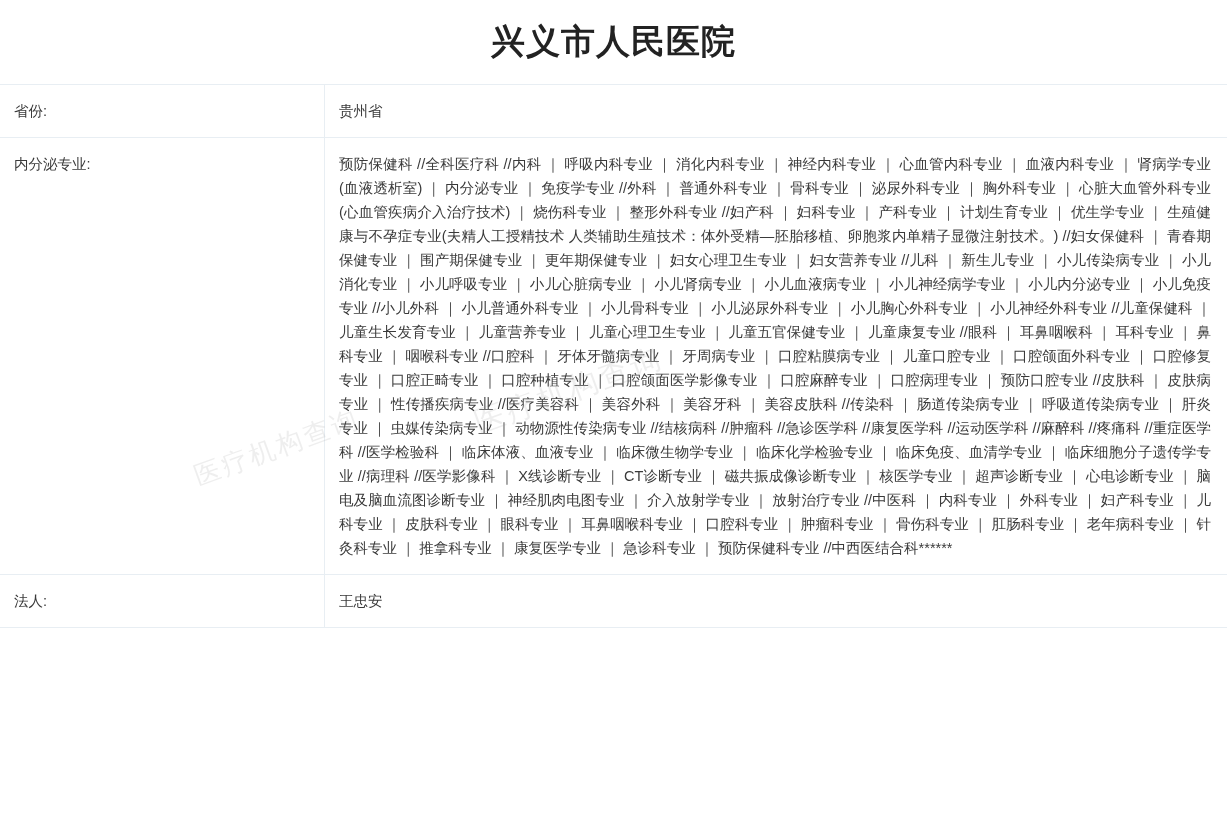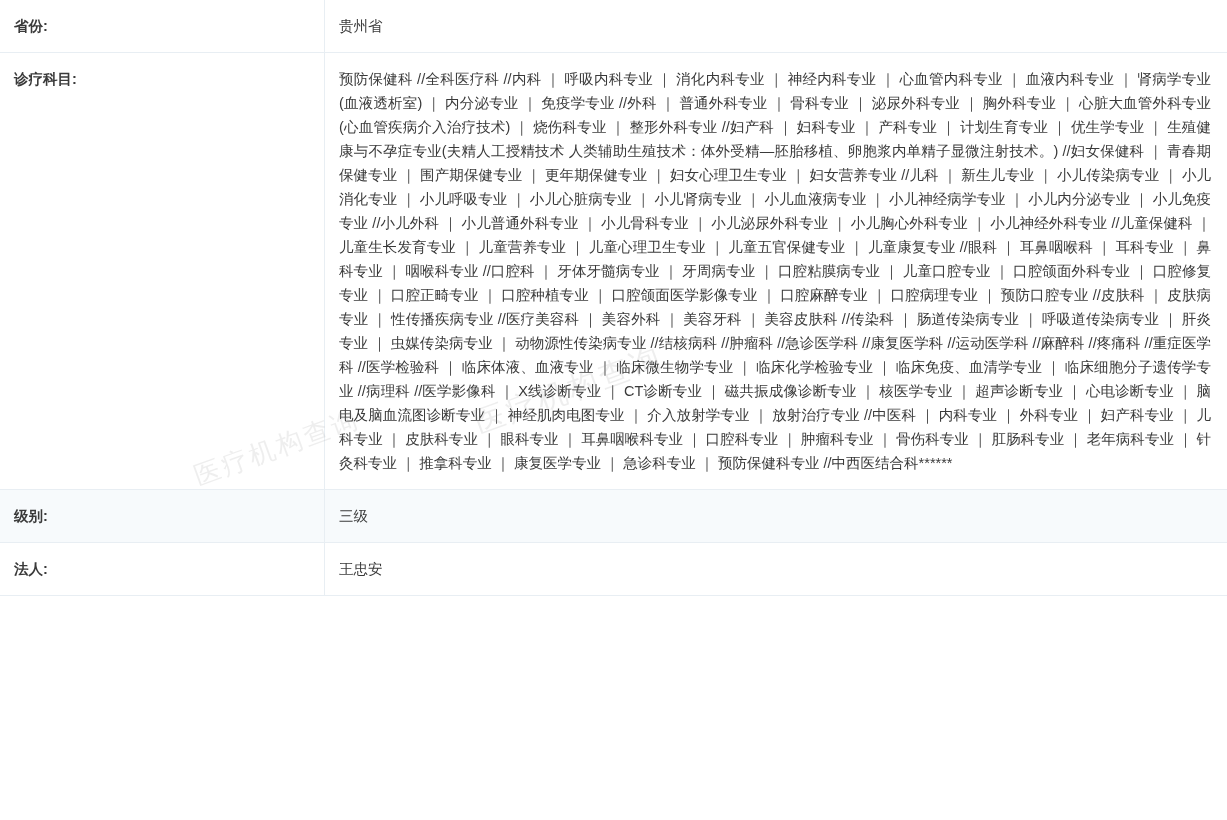--- a/index.html
+++ b/index.html
@@ -40,21 +40,21 @@
   table.info td {
     vertical-align: top;
     border-bottom: 1px solid #e8eef3;
     font-size: 14.5px;
     line-height: 24px;
     color: #3a3a3a;
   }
   td.label {
     width: 310px;
     padding: 14px 0 0 14px;
-    font-weight: bold;
+    font-weight: normal;
     color: #333333;
     background: #ffffff;
     border-right: 1px solid #e8eef3;
     white-space: nowrap;
   }
   td.value {
     padding: 14px 16px 14px 14px;
     color: #3f3f3f;
   }
   tr.alt td {
@@ -82,34 +82,33 @@
     left: 190px;
     top: 430px;
     font-size: 26px;
   }
 </style>
 </head>
 <body>
 
 <div class="page">
 
+  <div class="title-bar">
+    <div class="title">兴义市人民医院</div>
+  </div>
 
   <table class="info">
     <tbody>
       <tr>
         <td class="label">省份:</td>
         <td class="value">贵州省</td>
       </tr>
       <tr>
-        <td class="label">诊疗科目:</td>
+        <td class="label">内分泌专业:</td>
         <td class="value scope">预防保健科 //全科医疗科 //内科 ｜ 呼吸内科专业 ｜ 消化内科专业 ｜ 神经内科专业 ｜ 心血管内科专业 ｜ 血液内科专业 ｜ 肾病学专业(血液透析室) ｜ 内分泌专业 ｜ 免疫学专业 //外科 ｜ 普通外科专业 ｜ 骨科专业 ｜ 泌尿外科专业 ｜ 胸外科专业 ｜ 心脏大血管外科专业(心血管疾病介入治疗技术) ｜ 烧伤科专业 ｜ 整形外科专业 //妇产科 ｜ 妇科专业 ｜ 产科专业 ｜ 计划生育专业 ｜ 优生学专业 ｜ 生殖健康与不孕症专业(夫精人工授精技术 人类辅助生殖技术：体外受精—胚胎移植、卵胞浆内单精子显微注射技术。) //妇女保健科 ｜ 青春期保健专业 ｜ 围产期保健专业 ｜ 更年期保健专业 ｜ 妇女心理卫生专业 ｜ 妇女营养专业 //儿科 ｜ 新生儿专业 ｜ 小儿传染病专业 ｜ 小儿消化专业 ｜ 小儿呼吸专业 ｜ 小儿心脏病专业 ｜ 小儿肾病专业 ｜ 小儿血液病专业 ｜ 小儿神经病学专业 ｜ 小儿内分泌专业 ｜ 小儿免疫专业 //小儿外科 ｜ 小儿普通外科专业 ｜ 小儿骨科专业 ｜ 小儿泌尿外科专业 ｜ 小儿胸心外科专业 ｜ 小儿神经外科专业 //儿童保健科 ｜ 儿童生长发育专业 ｜ 儿童营养专业 ｜ 儿童心理卫生专业 ｜ 儿童五官保健专业 ｜ 儿童康复专业 //眼科 ｜ 耳鼻咽喉科 ｜ 耳科专业 ｜ 鼻科专业 ｜ 咽喉科专业 //口腔科 ｜ 牙体牙髓病专业 ｜ 牙周病专业 ｜ 口腔粘膜病专业 ｜ 儿童口腔专业 ｜ 口腔颌面外科专业 ｜ 口腔修复专业 ｜ 口腔正畸专业 ｜ 口腔种植专业 ｜ 口腔颌面医学影像专业 ｜ 口腔麻醉专业 ｜ 口腔病理专业 ｜ 预防口腔专业 //皮肤科 ｜ 皮肤病专业 ｜ 性传播疾病专业 //医疗美容科 ｜ 美容外科 ｜ 美容牙科 ｜ 美容皮肤科 //传染科 ｜ 肠道传染病专业 ｜ 呼吸道传染病专业 ｜ 肝炎专业 ｜ 虫媒传染病专业 ｜ 动物源性传染病专业 //结核病科 //肿瘤科 //急诊医学科 //康复医学科 //运动医学科 //麻醉科 //疼痛科 //重症医学科 //医学检验科 ｜ 临床体液、血液专业 ｜ 临床微生物学专业 ｜ 临床化学检验专业 ｜ 临床免疫、血清学专业 ｜ 临床细胞分子遗传学专业 //病理科 //医学影像科 ｜ X线诊断专业 ｜ CT诊断专业 ｜ 磁共振成像诊断专业 ｜ 核医学专业 ｜ 超声诊断专业 ｜ 心电诊断专业 ｜ 脑电及脑血流图诊断专业 ｜ 神经肌肉电图专业 ｜ 介入放射学专业 ｜ 放射治疗专业 //中医科 ｜ 内科专业 ｜ 外科专业 ｜ 妇产科专业 ｜ 儿科专业 ｜ 皮肤科专业 ｜ 眼科专业 ｜ 耳鼻咽喉科专业 ｜ 口腔科专业 ｜ 肿瘤科专业 ｜ 骨伤科专业 ｜ 肛肠科专业 ｜ 老年病科专业 ｜ 针灸科专业 ｜ 推拿科专业 ｜ 康复医学专业 ｜ 急诊科专业 ｜ 预防保健科专业 //中西医结合科******</td>
-      </tr>
-      <tr class="alt">
-        <td class="label">级别:</td>
-        <td class="value">三级</td>
       </tr>
       <tr>
         <td class="label">法人:</td>
         <td class="value">王忠安</td>
       </tr>
 
     </tbody>
   </table>
 
   <div class="watermark">医疗机构查询</div>

